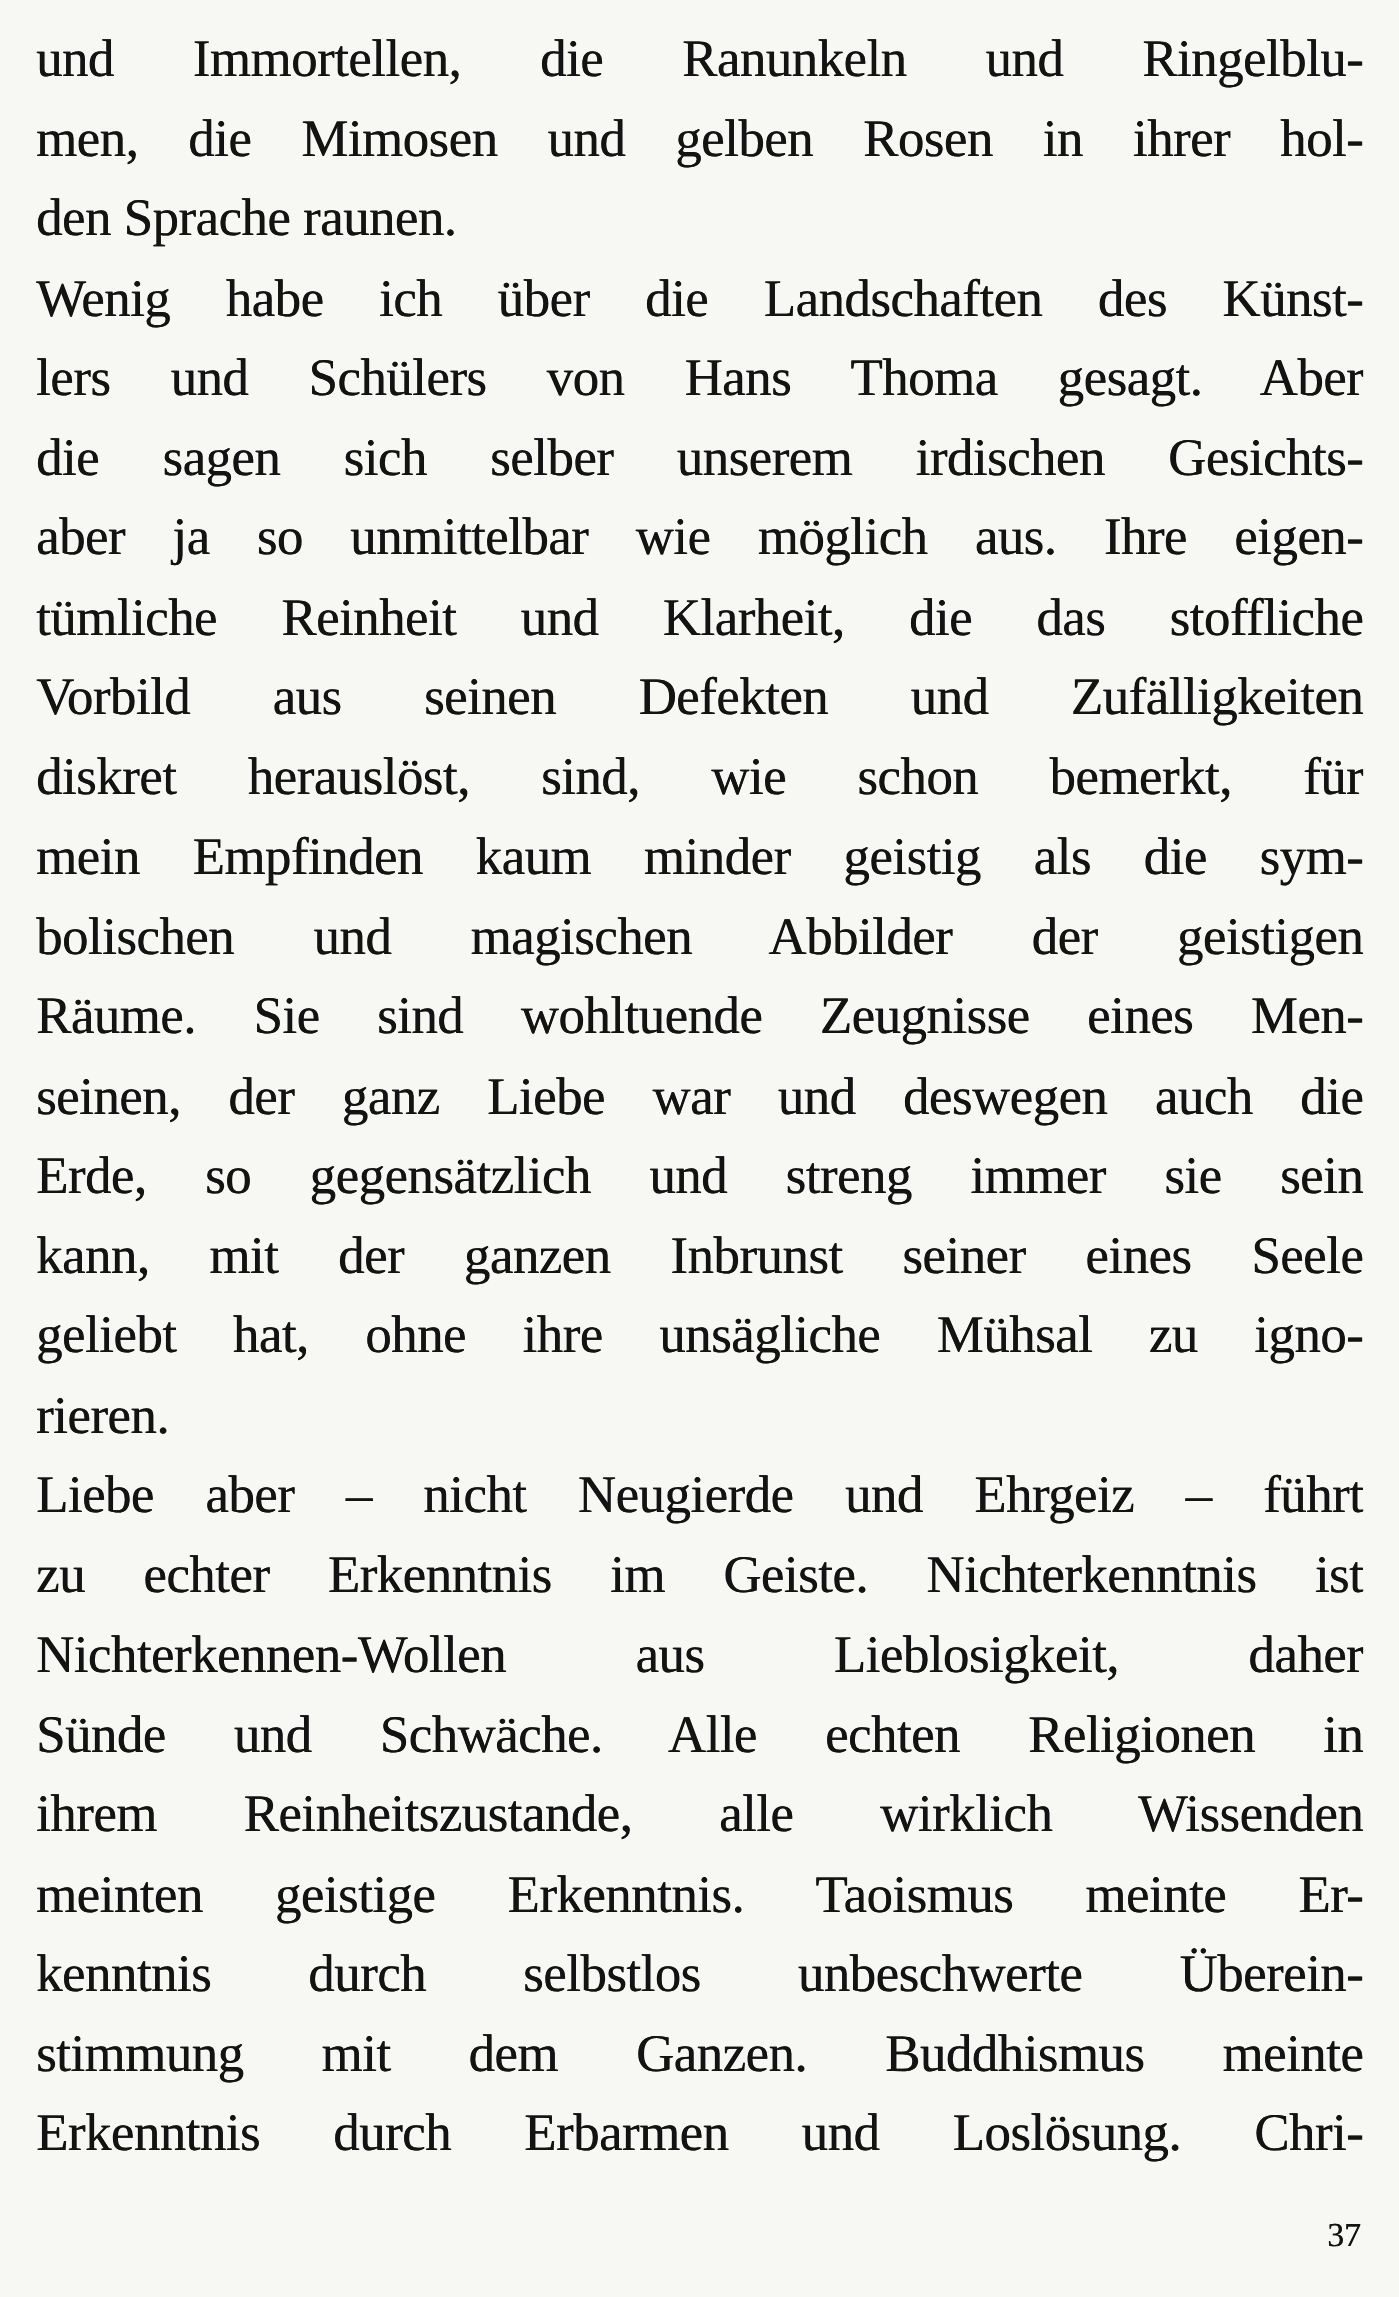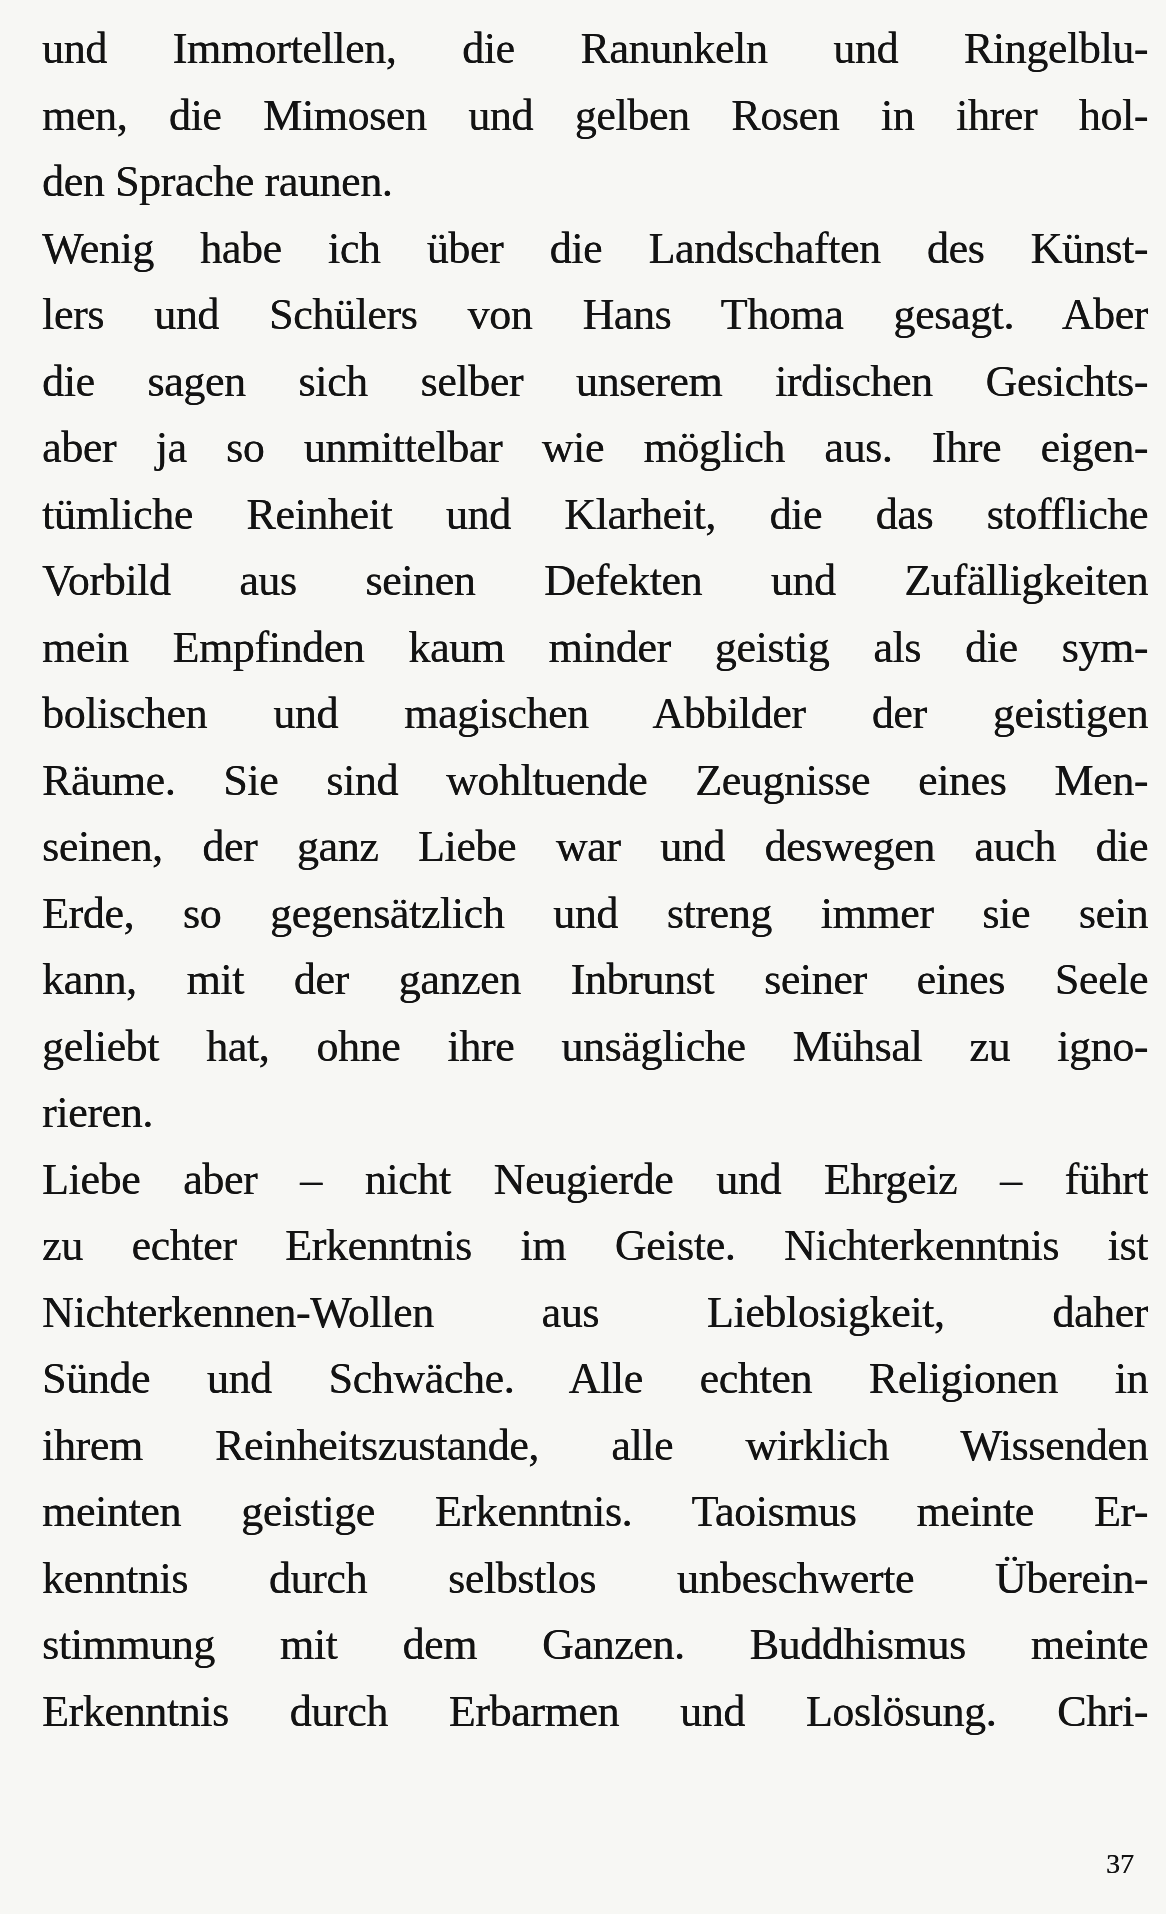--- a/index.html
+++ b/index.html
@@ -12,21 +12,21 @@
     background: #f7f7f4;
     position: relative;
     overflow: hidden;
   }
   .book-page {
     position: absolute;
     inset: 0;
   }
   .text-block {
     position: absolute;
-    left: 42px;
+    left: 30px;
     top: 16px;
     width: 1106px;
     font-family: "Liberation Serif", "DejaVu Serif", serif;
     font-size: 44px;
     line-height: 66.5px;
     letter-spacing: -0.4px;
     color: #131313;
     text-shadow: 0.35px 0 0 currentColor;
   }
   .line {
@@ -56,20 +56,21 @@
   <div class="text-block">
     <div class="line">und Immortellen, die Ranunkeln und Ringelblu-</div>
     <div class="line">men, die Mimosen und gelben Rosen in ihrer hol-</div>
     <div class="line short">den Sprache raunen.</div>
     <div class="line">Wenig habe ich über die Landschaften des Künst-</div>
     <div class="line">lers und Schülers von Hans Thoma gesagt. Aber</div>
     <div class="line">die sagen sich selber unserem irdischen Gesichts-</div>
     <div class="line">aber ja so unmittelbar wie möglich aus. Ihre eigen-</div>
     <div class="line">tümliche Reinheit und Klarheit, die das stoffliche</div>
     <div class="line">Vorbild aus seinen Defekten und Zufälligkeiten</div>
+    <div class="line">diskret herauslöst, sind, wie schon bemerkt, für</div>
     <div class="line">mein Empfinden kaum minder geistig als die sym-</div>
     <div class="line">bolischen und magischen Abbilder der geistigen</div>
     <div class="line">Räume. Sie sind wohltuende Zeugnisse eines Men-</div>
     <div class="line">seinen, der ganz Liebe war und deswegen auch die</div>
     <div class="line">Erde, so gegensätzlich und streng immer sie sein</div>
     <div class="line">kann, mit der ganzen Inbrunst seiner eines Seele</div>
     <div class="line">geliebt hat, ohne ihre unsägliche Mühsal zu igno-</div>
     <div class="line short">rieren.</div>
     <div class="line">Liebe aber – nicht Neugierde und Ehrgeiz – führt</div>
     <div class="line">zu echter Erkenntnis im Geiste. Nichterkenntnis ist</div>

